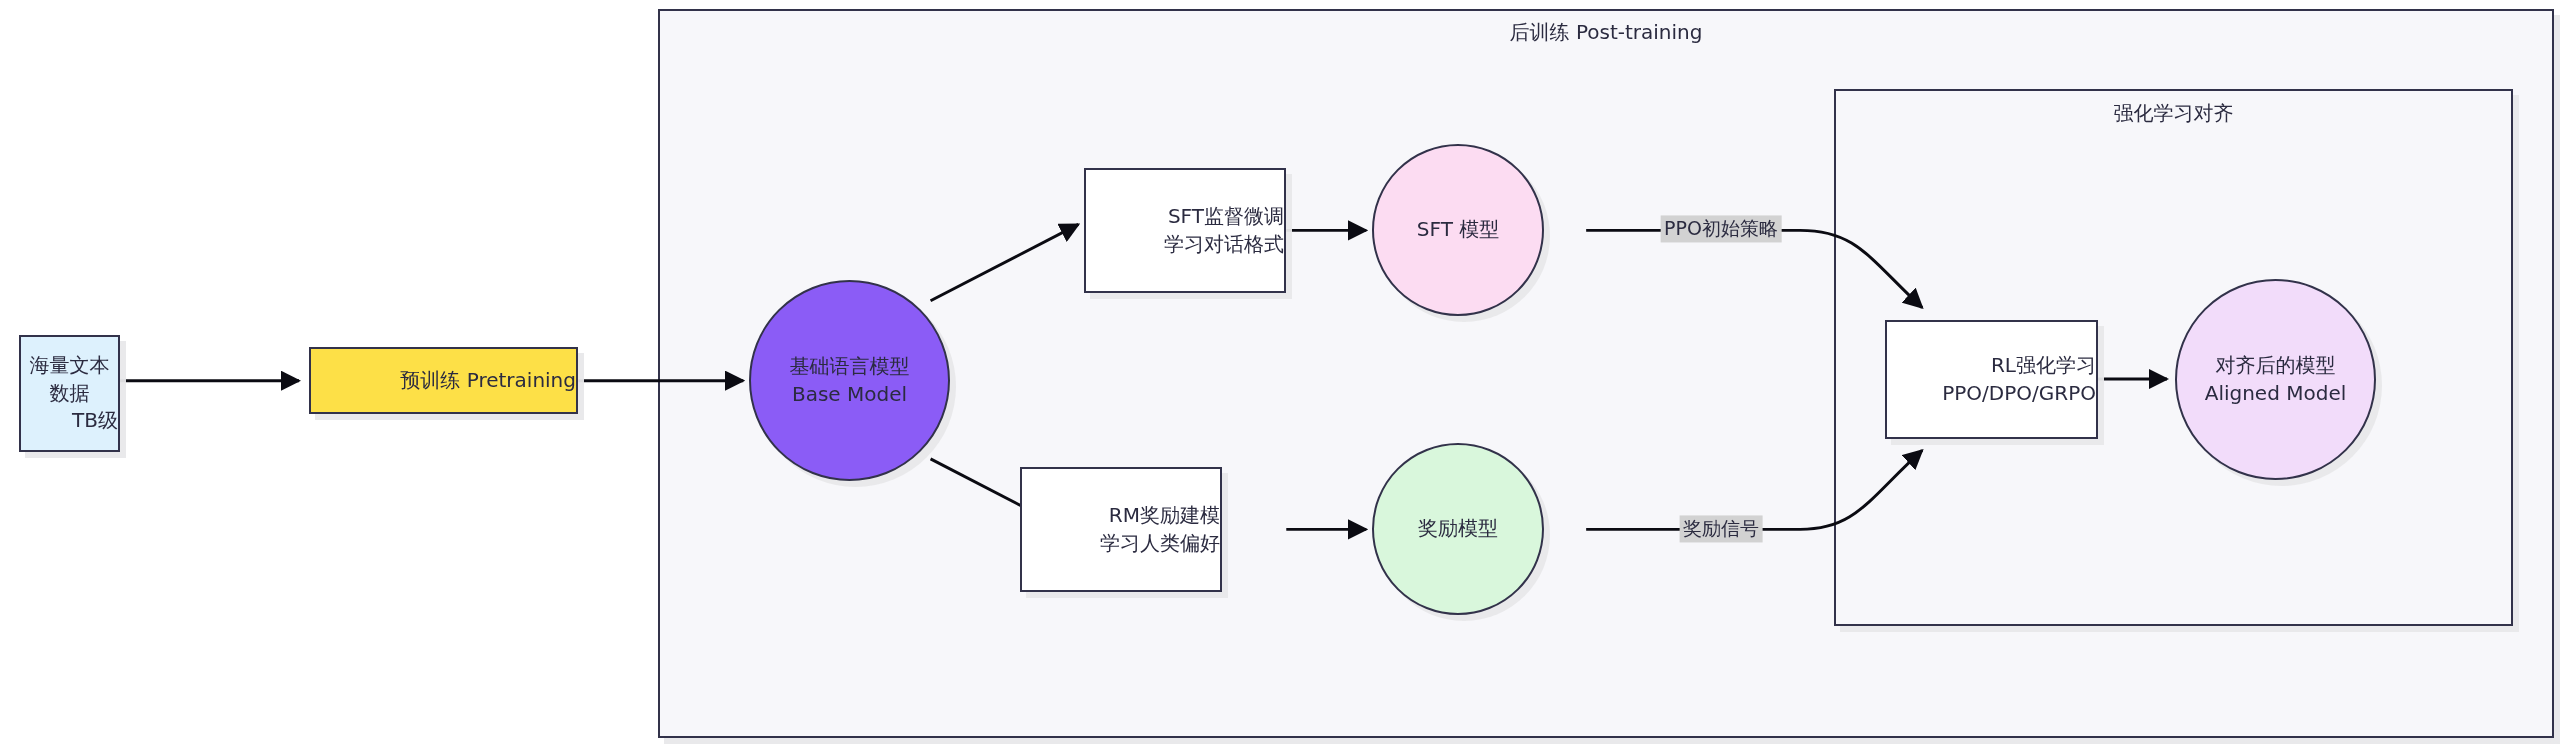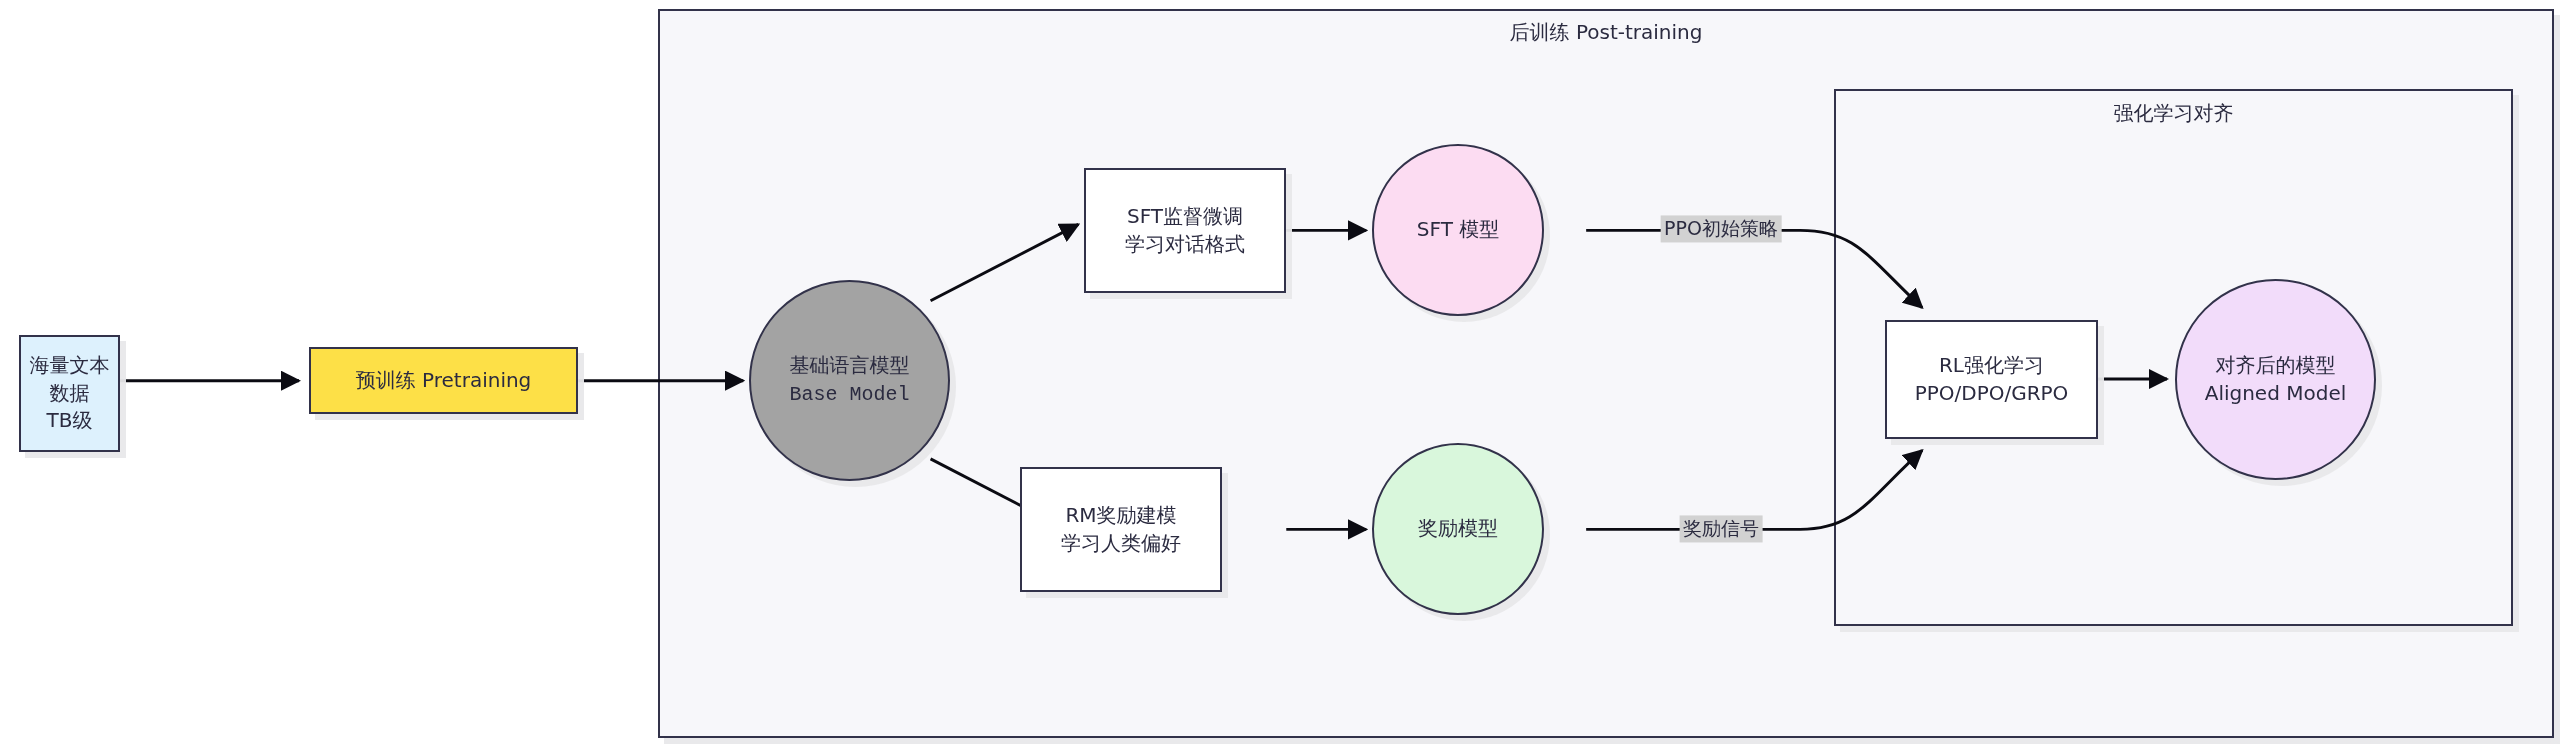--- a/index.html
+++ b/index.html
@@ -32,20 +32,21 @@
     align-items: center;
     justify-content: center;
     text-align: center;
     color: #2b2b40;
     line-height: 1.38;
   }
   .rect {
     border: 2.1px solid #32324a;
     background: #ffffff;
     box-shadow: 6px 6px 0 0 rgba(232,232,234,0.95);
+    align-items: flex-end;
   }
   .circle {
     border: 2.1px solid #32324a;
     border-radius: 50%;
     box-shadow: 6px 6px 0 0 rgba(232,232,234,0.95);
   }
   .node .l1 { font-size: 20px; }
   .node .l2 { font-size: 20px; }
 
   
@@ -126,21 +127,21 @@
 
   <div class="node rect" style="left:19px; top:335px; width:101px; height:117px; background:#ddf1fd;">
     <div class="l1">海量文本数据</div>
     <div class="l2">TB级</div>
   </div>
 
   <div class="node rect" style="left:309px; top:347px; width:269px; height:67px; background:#fde047;">
     <div class="l1">预训练 Pretraining</div>
   </div>
 
-  <div class="node circle" style="left:749px; top:280px; width:201px; height:201px; background:#a3a3a3;font-family:Liberation Mono, monospace;">
+  <div class="node circle" style="left:749px; top:280px; width:201px; height:201px; background:#8b5cf6;">
     <div class="l1">基础语言模型</div>
     <div class="l2">Base Model</div>
   </div>
 
   <div class="node rect" style="left:1084px; top:168px; width:202px; height:125px; background:#ffffff;">
     <div class="l1">SFT监督微调</div>
     <div class="l2">学习对话格式</div>
   </div>
 
   <div class="node circle" style="left:1372px; top:144px; width:172px; height:172px; background:#fcdcf2;">

